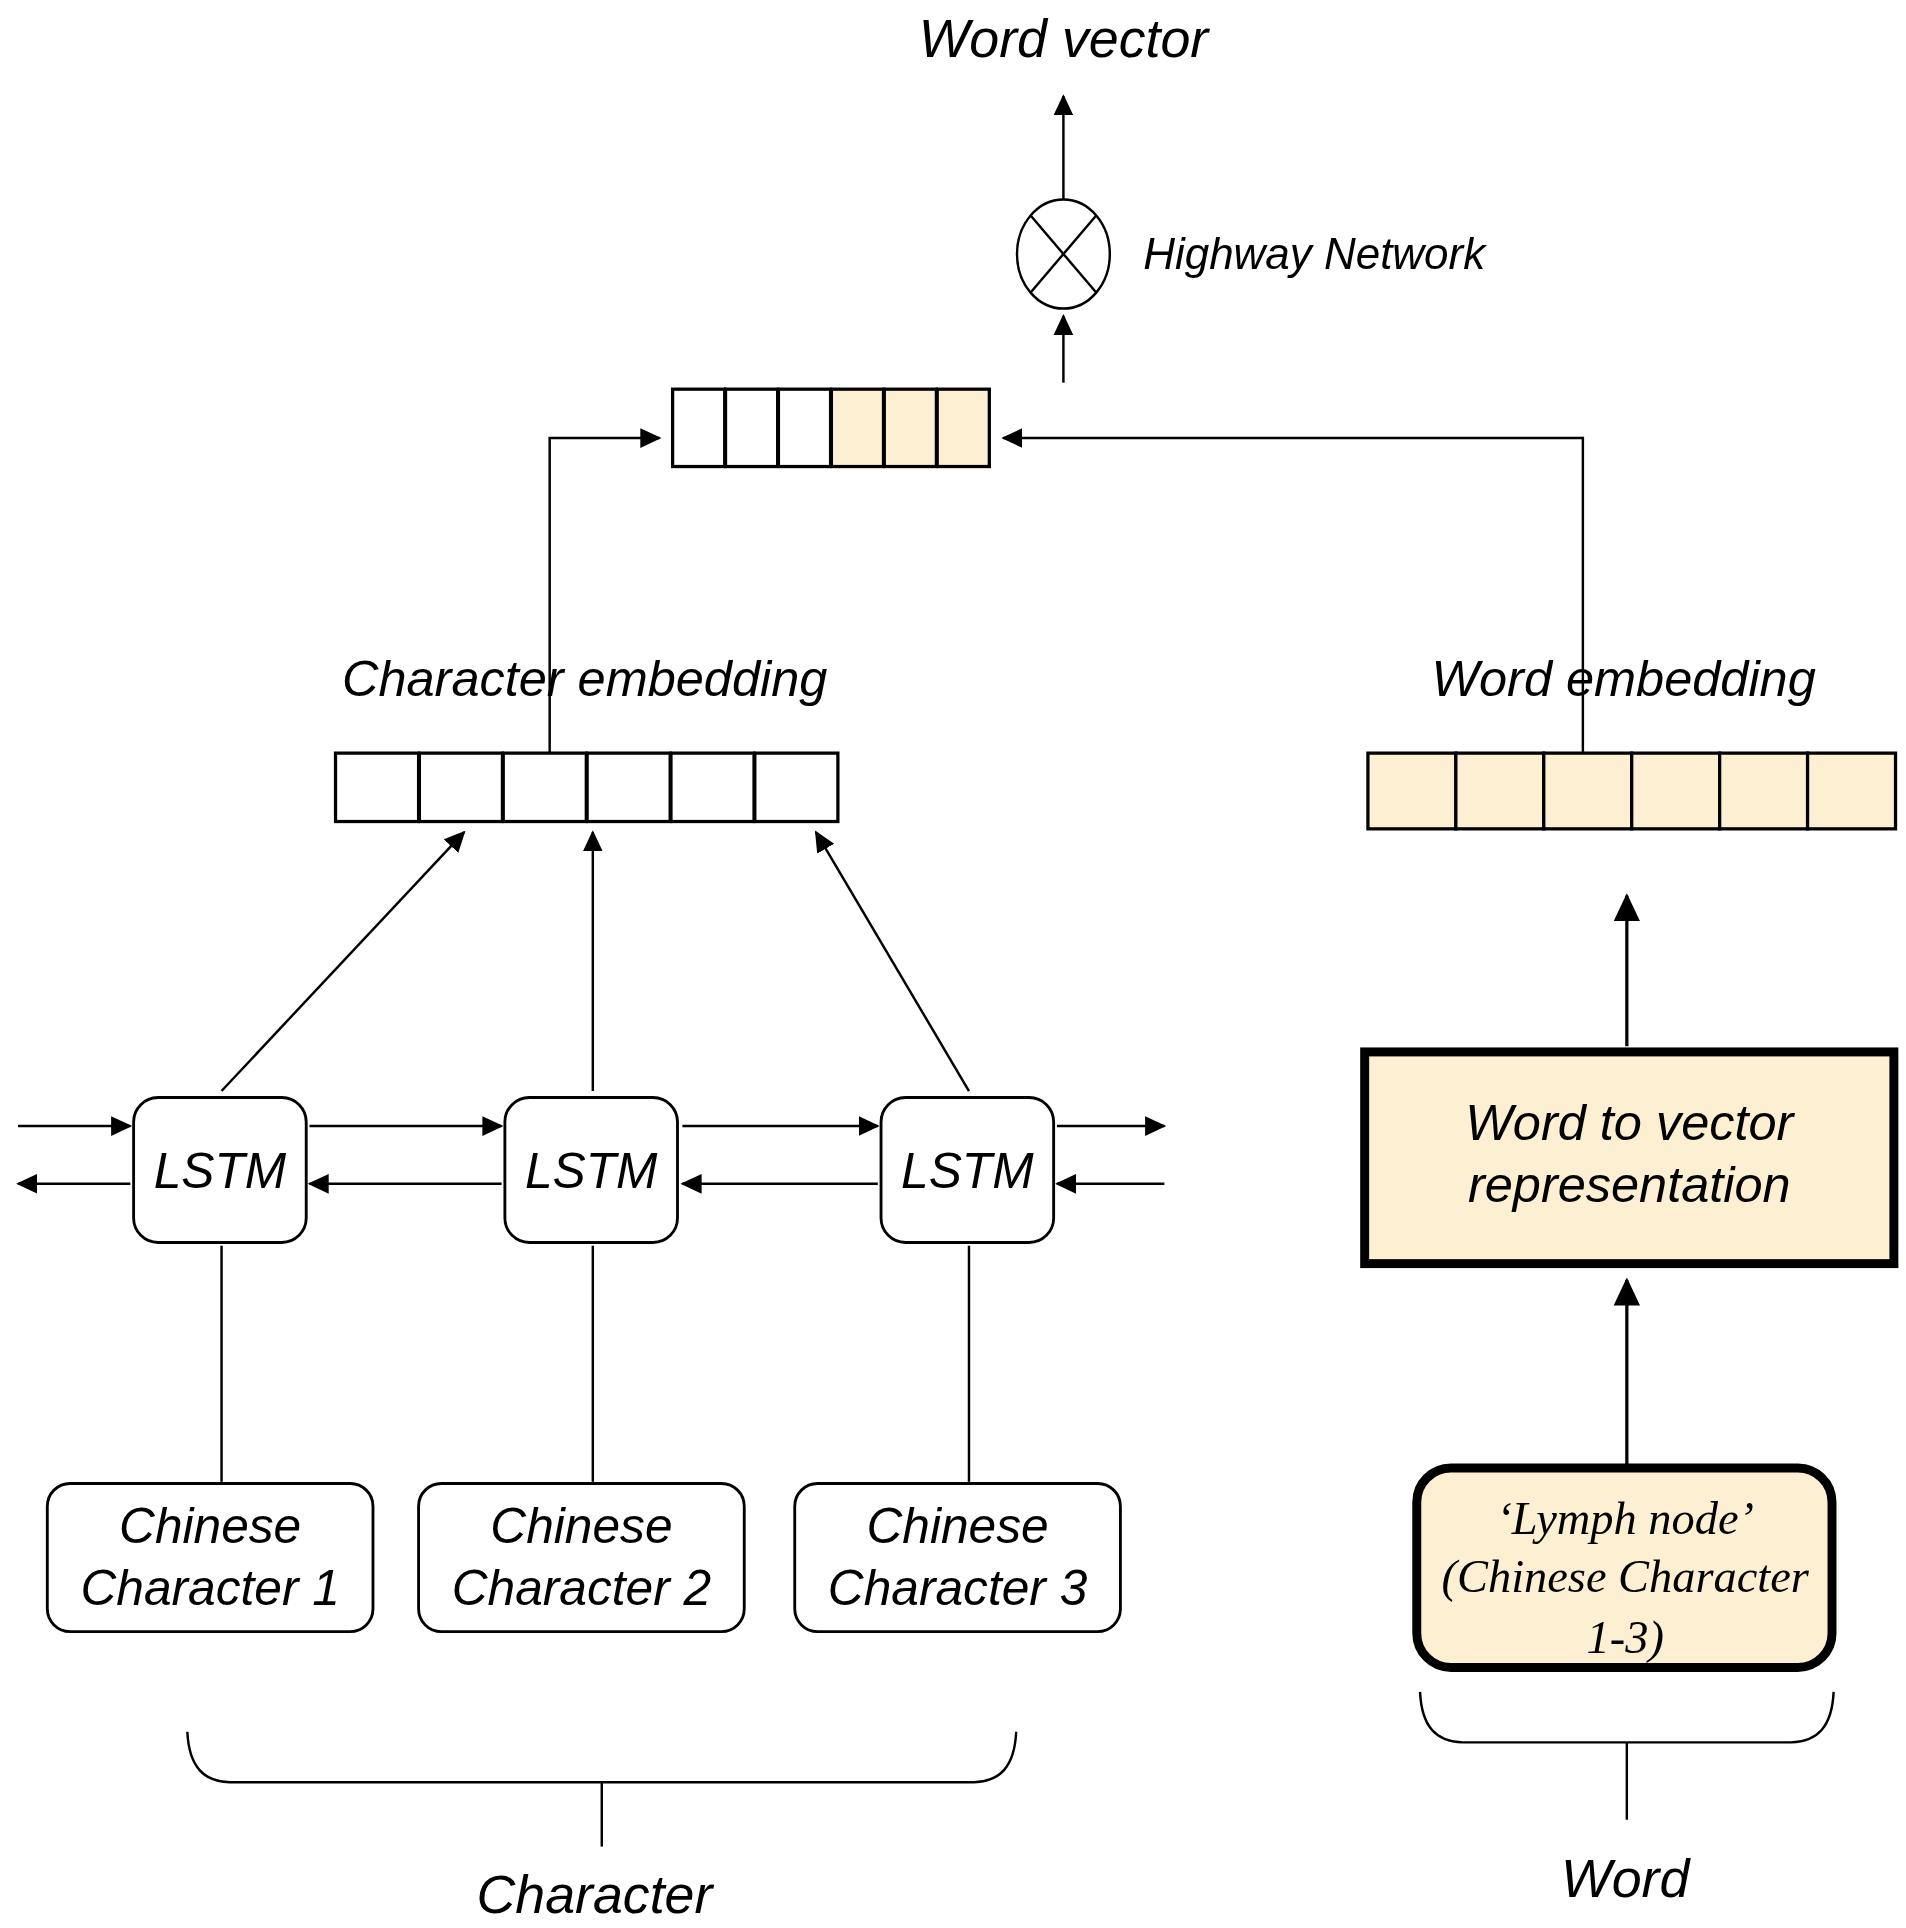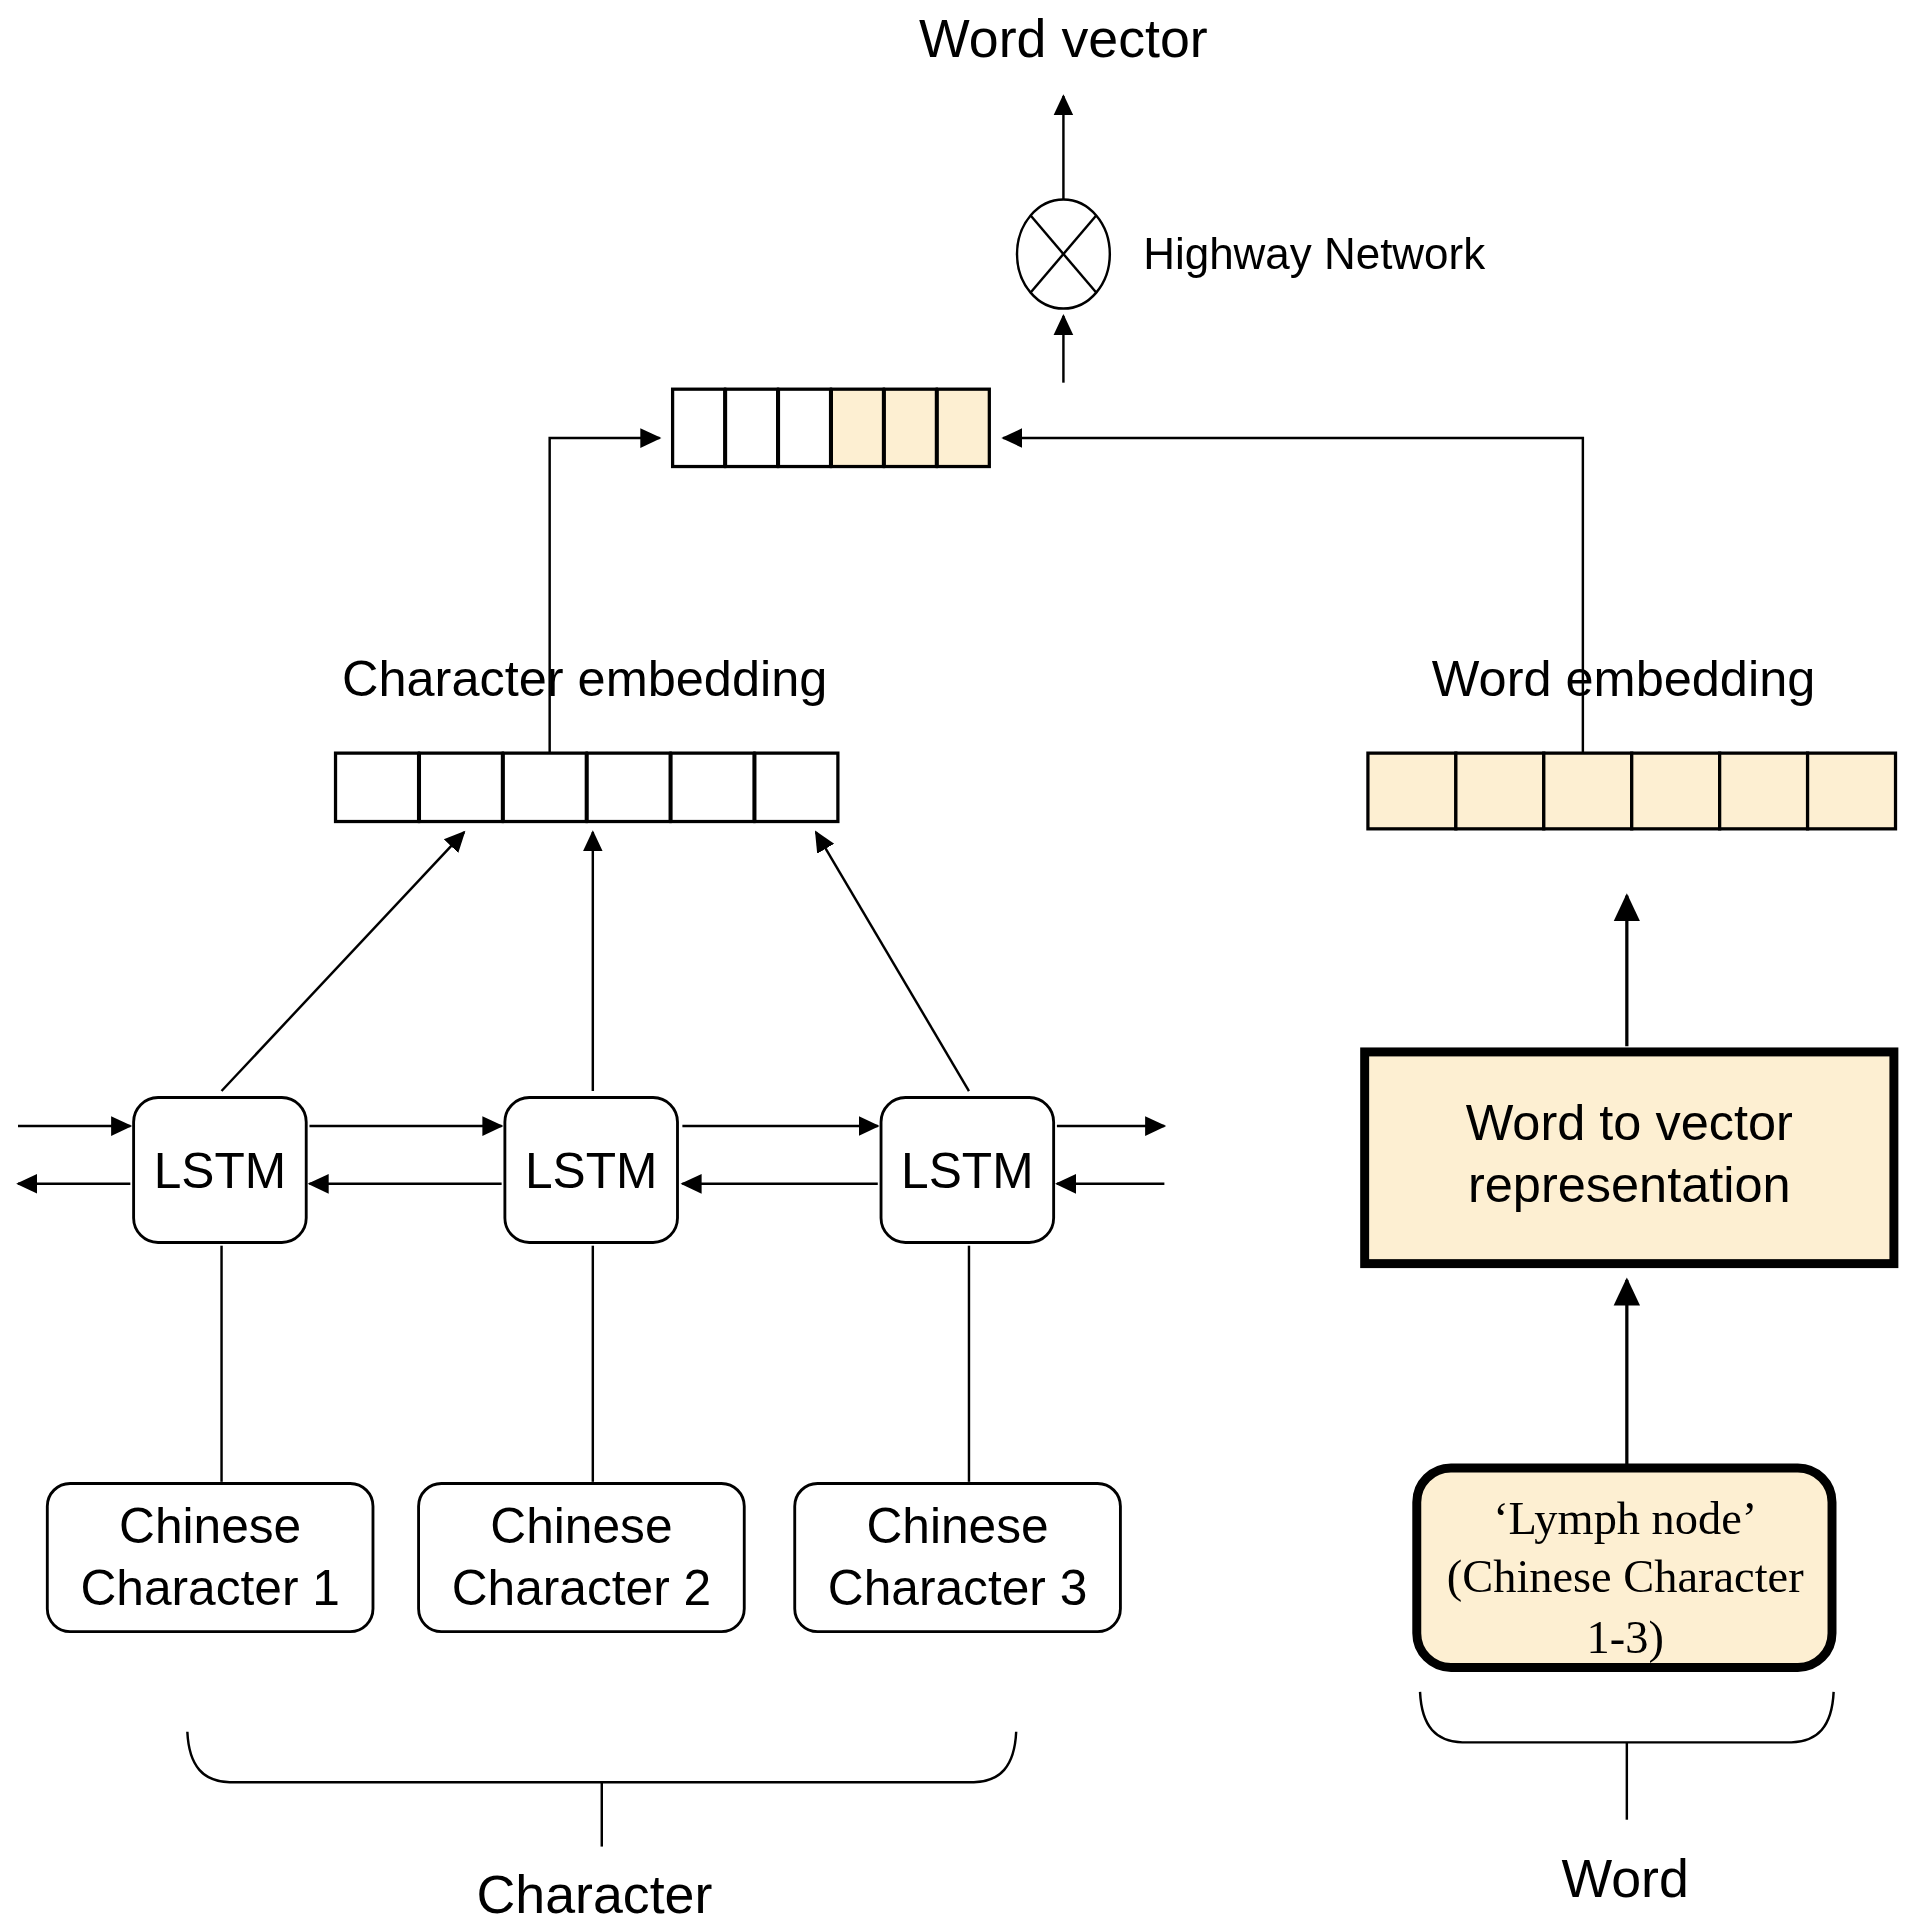--- a/index.html
+++ b/index.html
@@ -7,20 +7,21 @@
     padding: 0;
     background: #ffffff;
   }
   #canvas {
     position: relative;
     width: 1907px;
     height: 1928px;
     background: #ffffff;
     overflow: hidden;
     font-family: "Liberation Sans", sans-serif;
+    font-style: italic;
   }
   svg.layer {
     position: absolute;
     left: 0;
     top: 0;
     width: 1907px;
     height: 1928px;
   }
   .stroke-thin {
     fill: none;

